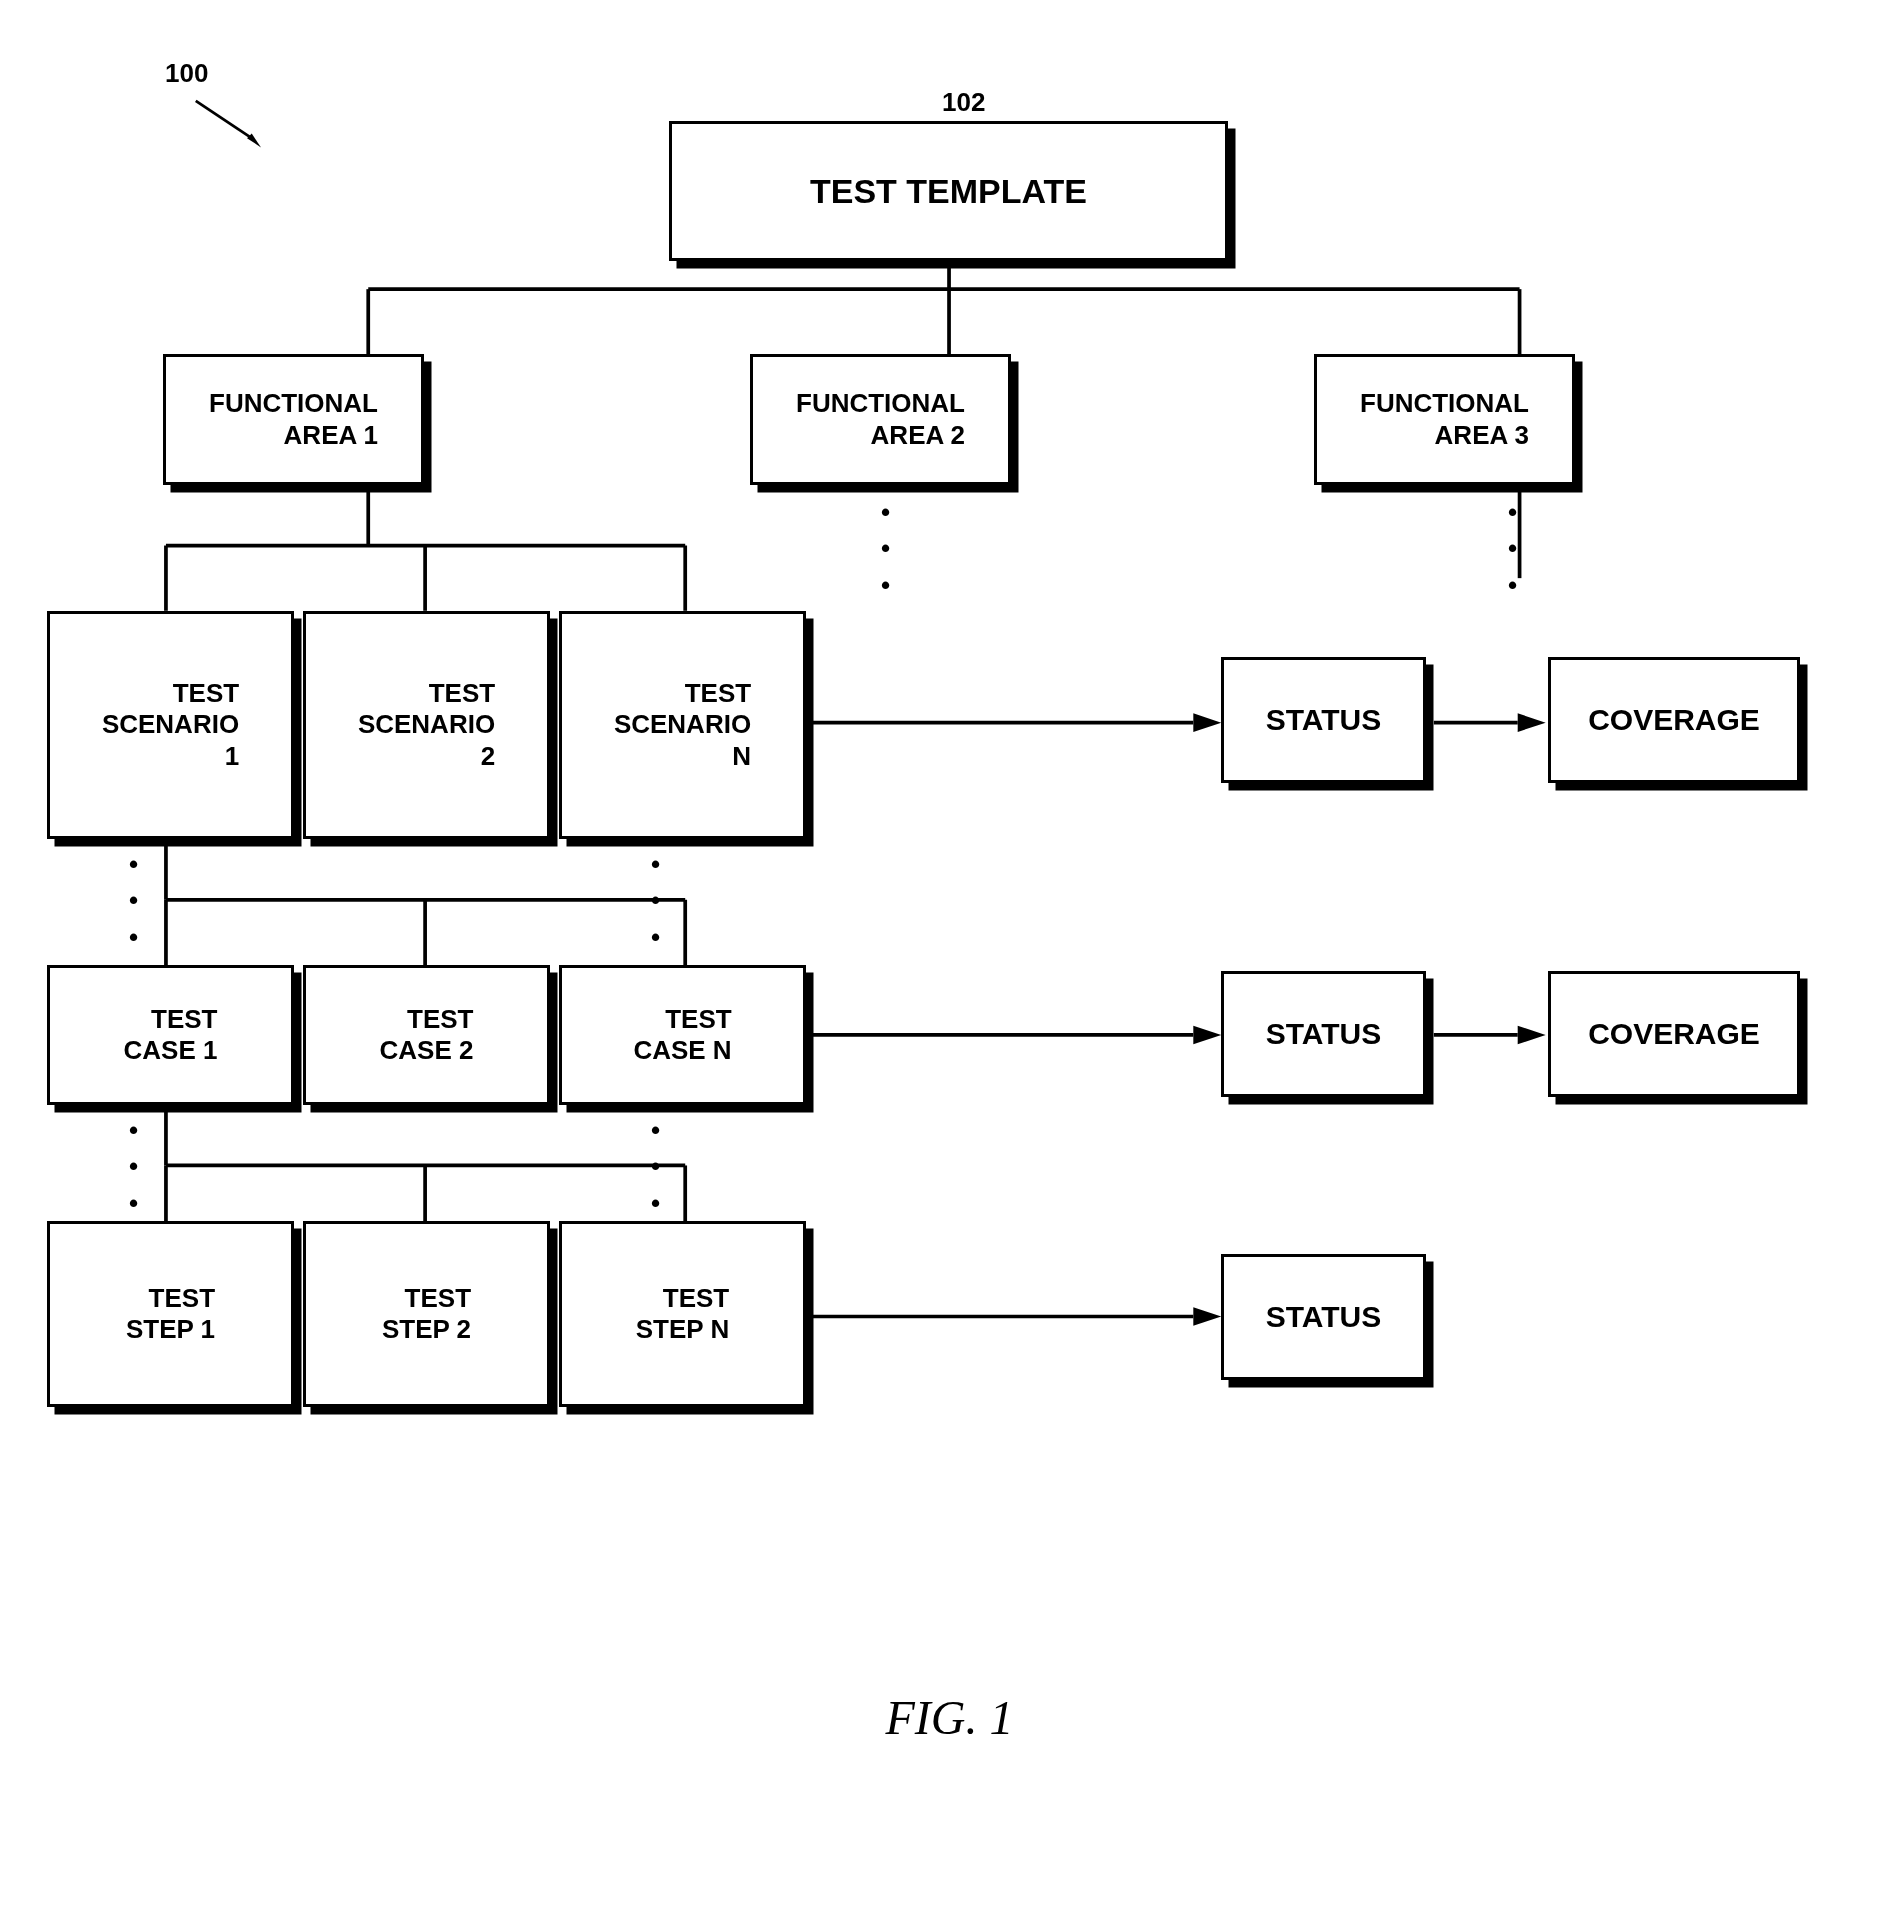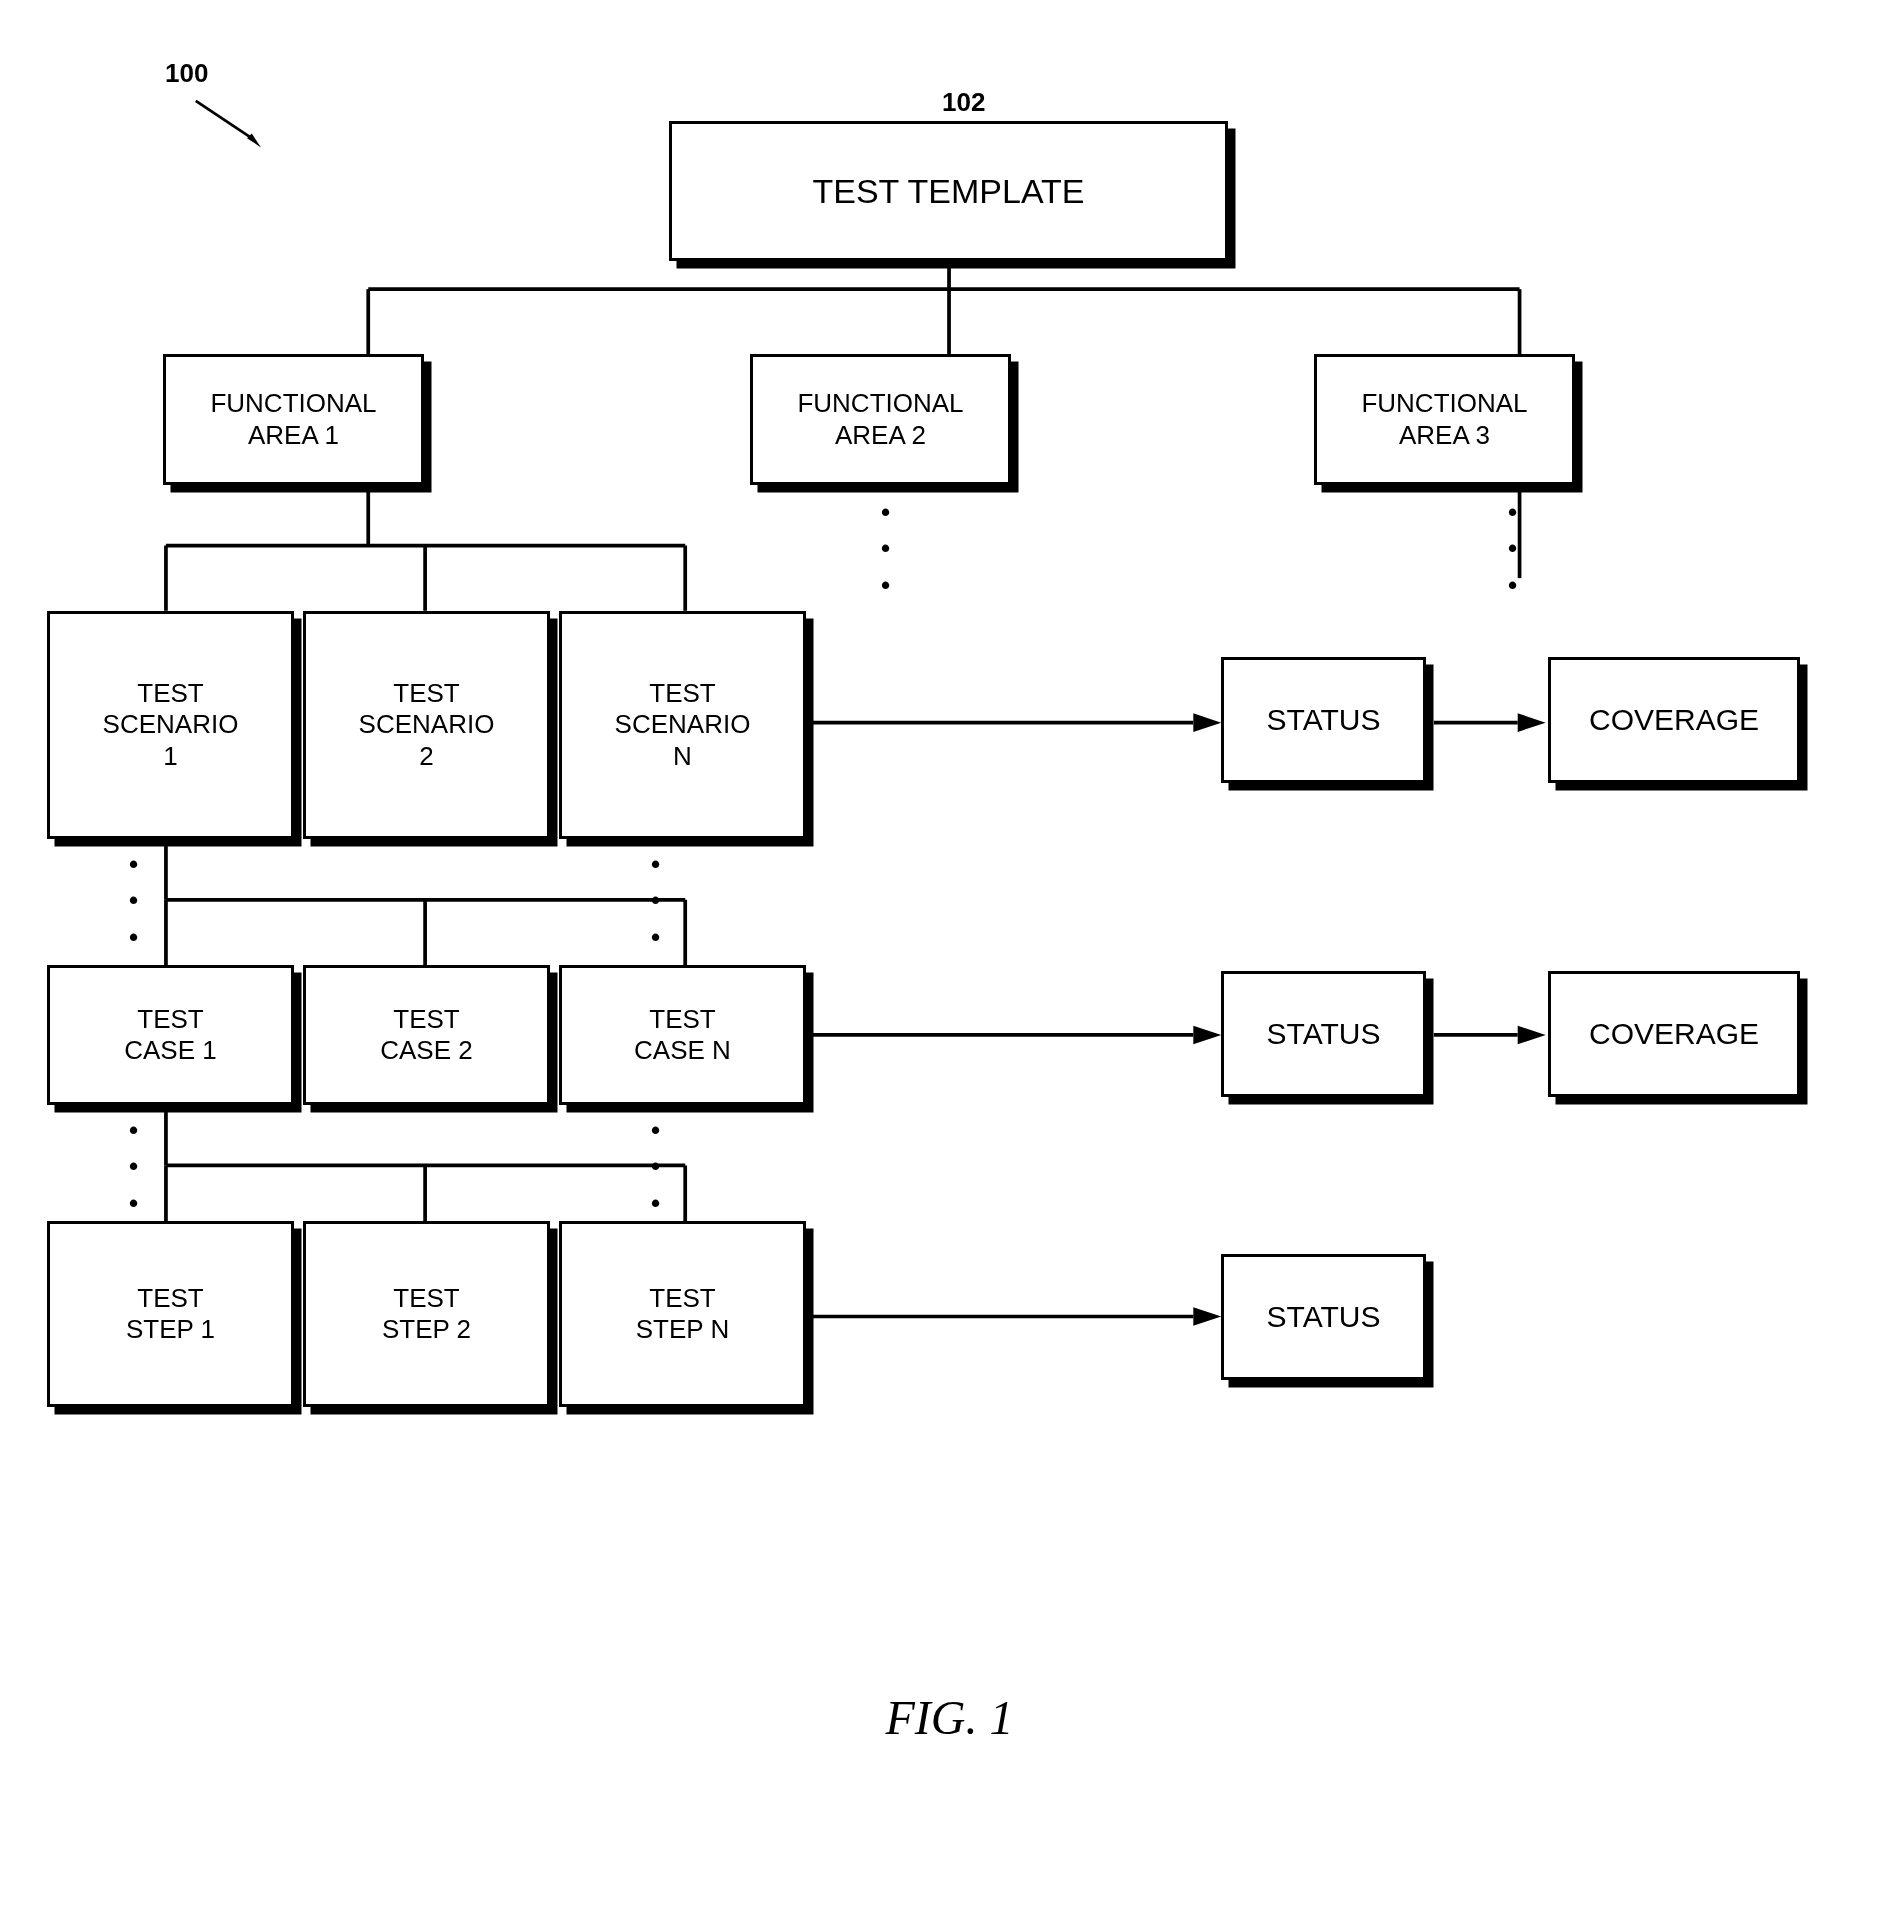--- a/index.html
+++ b/index.html
@@ -20,22 +20,22 @@
     }
 
     
     .node {
       position: absolute;
       border: 3.7px solid #000;
       background: #fff;
       display: flex;
       align-items: center;
       justify-content: center;
-      text-align: center;
-      font-weight: normal;
+      text-align: right;
+      font-weight: bold;
       font-size: 26px;
       line-height: 1.2;
       box-shadow: 7.5px 7.5px 0 #000;
     }
 
     
     .ref-label {
       position: absolute;
       font-weight: bold;
       font-size: 26px;

